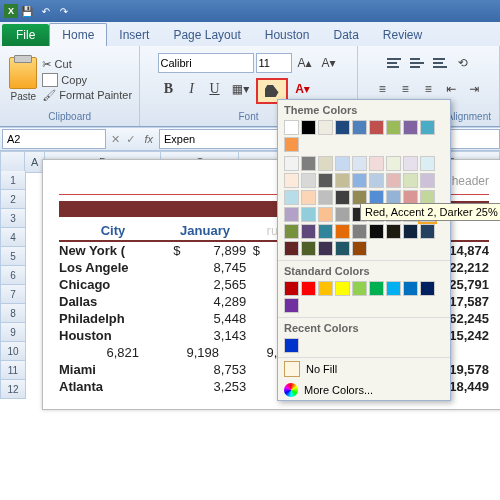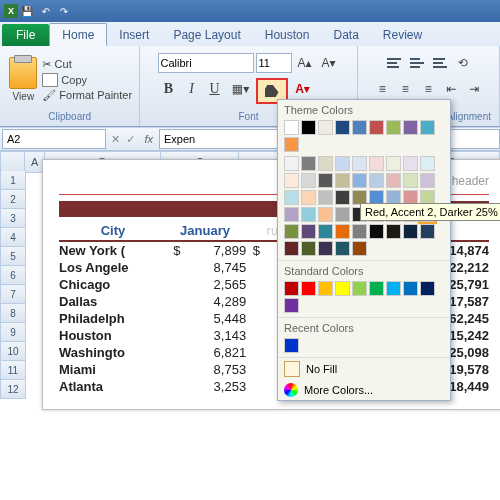--- a/index.html
+++ b/index.html
@@ -48,21 +48,21 @@
 .thead{display:flex;border-bottom:2px solid #7a2e2e;font-weight:bold;color:#2b5b9b;font-size:13px;padding:2px 0}
 .thead div:nth-child(1){width:108px}
 .thead div:nth-child(2){width:76px;text-align:center}
 .trow{display:flex;font-size:13px;color:#222;padding:1px 0}
 .c-city{width:108px;font-weight:bold}
 .c-v{width:66px;text-align:right}
 .c-s{width:14px;text-align:right}
 .c-tot{width:70px;text-align:right;font-weight:bold}
 .popup{position:absolute;left:277px;top:99px;width:172px;background:#f5f5ee;border:1px solid #9db3cf;box-shadow:2px 2px 6px rgba(0,0,0,.3);font-size:11px}
 .pop-sec{padding:4px 6px}
-.pop-title{font-weight:normal;color:#666;margin-bottom:4px}
+.pop-title{font-weight:bold;color:#666;margin-bottom:4px}
 .swatch-grid{display:flex;flex-wrap:wrap;gap:2px}
 .sw{width:13px;height:13px;border:1px solid #ccc;cursor:pointer}
 .sw.sel{outline:2px solid #f5a623}
 .tooltip{position:absolute;left:360px;top:203px;background:#ffffe1;border:1px solid #888;padding:2px 4px;font-size:11px;white-space:nowrap;z-index:20}
 .pop-item{display:flex;align-items:center;gap:6px;padding:3px 6px;cursor:pointer}
 .nofill-ico{width:14px;height:14px;border:1px solid #c9a05a;background:#fef6e0}
 .palette-ico{width:14px;height:14px;background:conic-gradient(red,yellow,lime,cyan,blue,magenta,red);border-radius:50%}
 .align-ico{width:14px;height:12px;display:flex;flex-direction:column;justify-content:space-around}
 .align-ico span{height:1.5px;background:#456}
 </style>
@@ -86,21 +86,21 @@
     <div class="tab">Page Layout</div>
     <div class="tab">Houston</div>
     <div class="tab">Data</div>
     <div class="tab">Review</div>
   </div>
   <div class="groups">
     <div class="group" style="width:128px">
       <div class="grp-body">
         <div class="big-btn">
           <div class="paste-ico"></div>
-          <span>View</span>
+          <span>Paste</span>
         </div>
         <div style="display:flex;flex-direction:column;gap:2px">
           <div class="sm-row">
               <span>✂</span>
               <span>Cut</span>
             </div>
           <div class="sm-row">
               <span class="mini-ico"></span>
               <span>Copy</span>
             </div>
@@ -278,21 +278,20 @@
           <span class="c-s"></span>
           <div class="c-v">3,143</div>
           <span class="c-s"></span>
           <div class="c-v">4,004</div>
           <span class="c-s"></span>
           <div class="c-v">8,095</div>
           <span class="c-s"></span>
           <div class="c-tot">15,242</div>
         </div>
         <div class="trow">
-          <div class="c-city">Washingto</div>
           <span class="c-s"></span>
           <div class="c-v">6,821</div>
           <span class="c-s"></span>
           <div class="c-v">9,198</div>
           <span class="c-s"></span>
           <div class="c-v">9,079</div>
           <span class="c-s"></span>
           <div class="c-tot">25,098</div>
         </div>
         <div class="trow">

